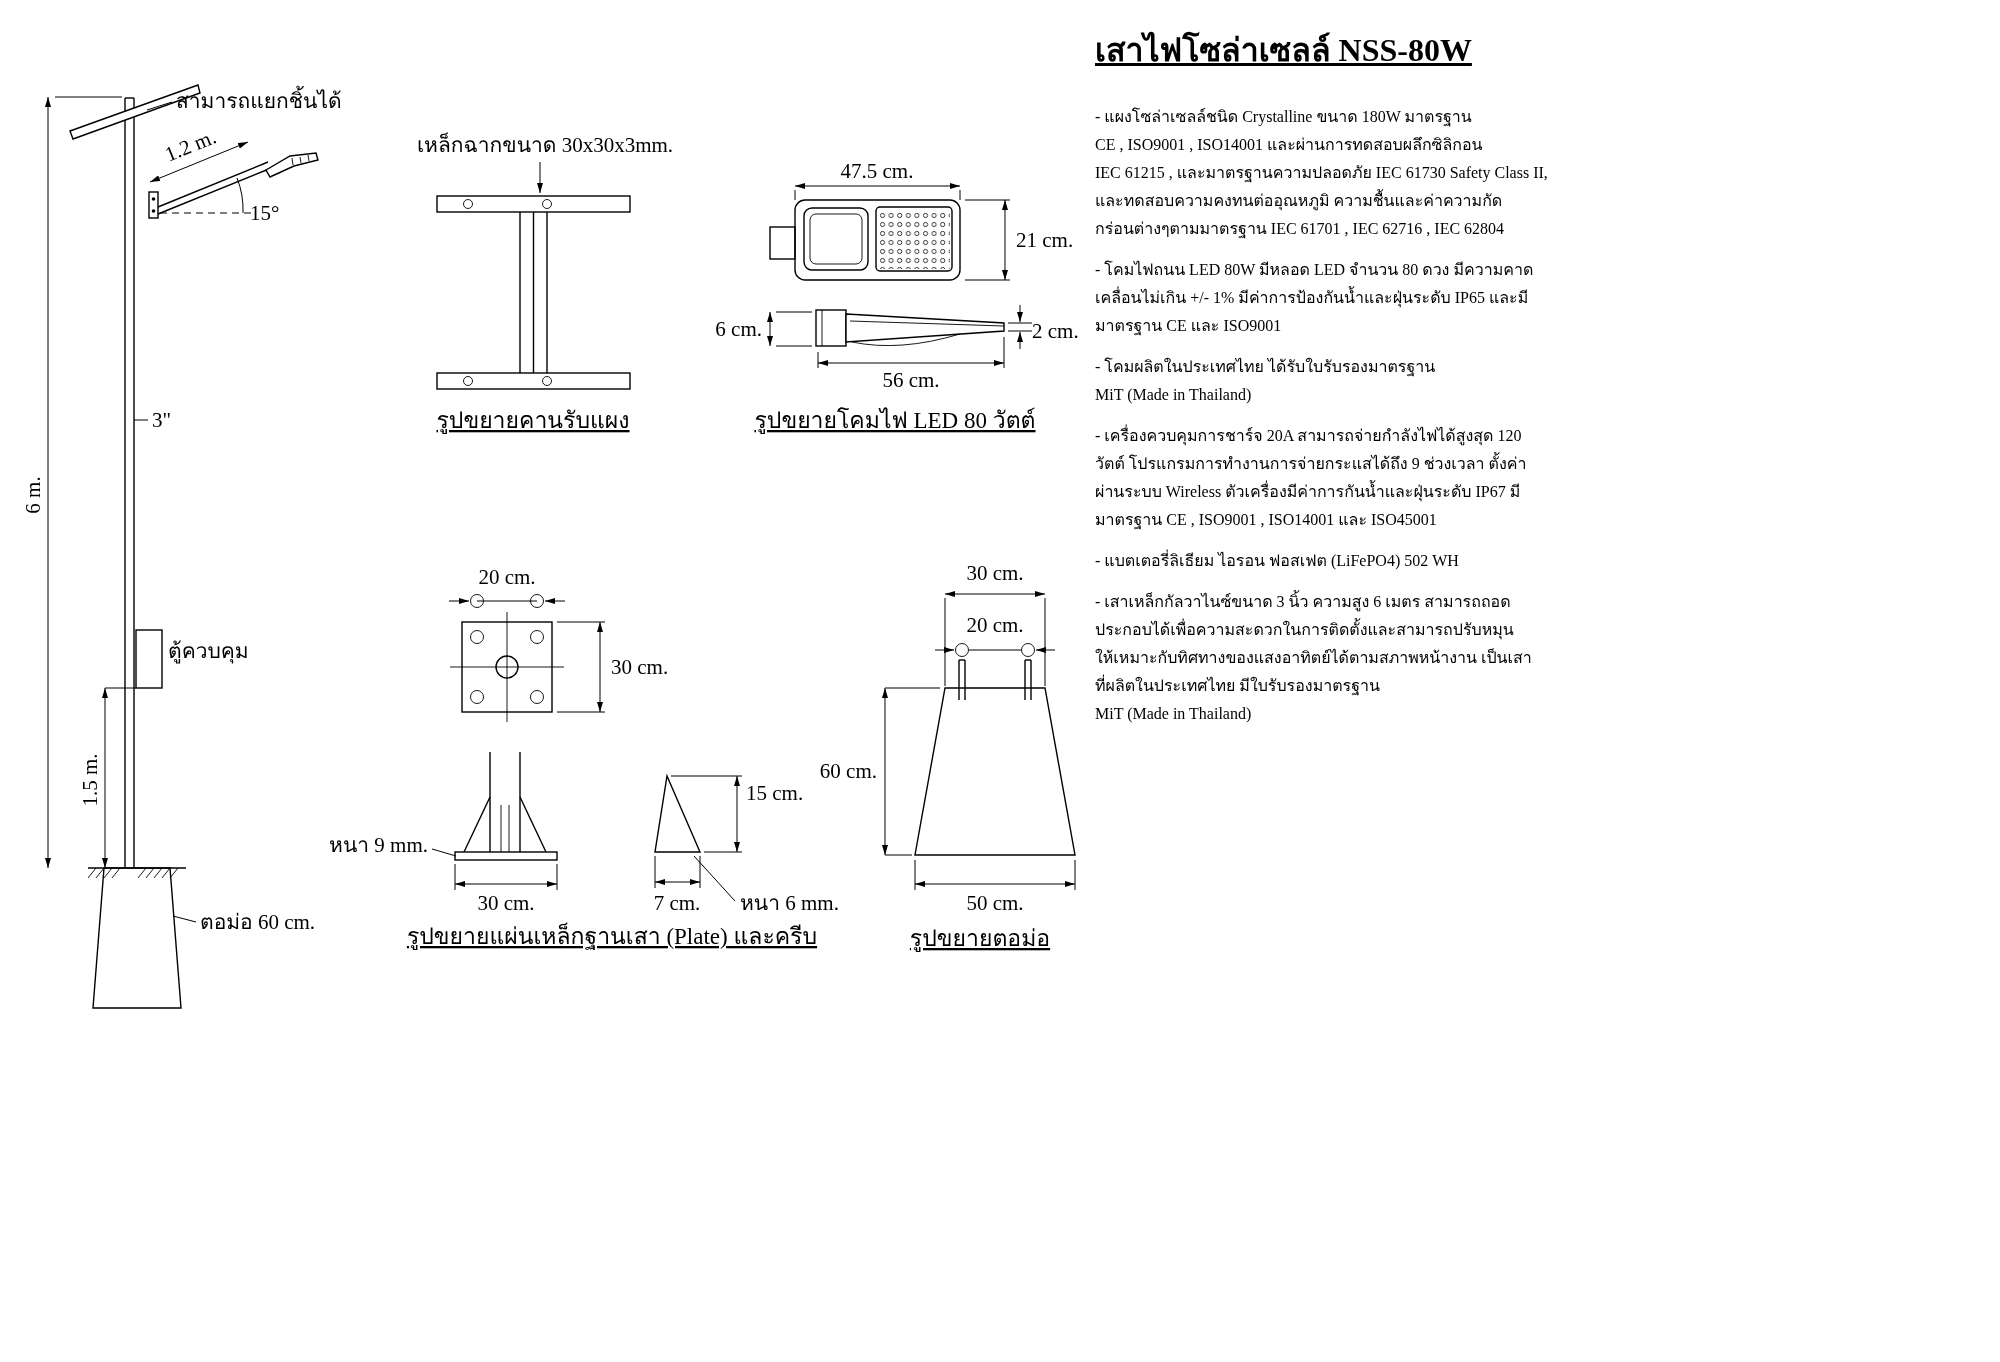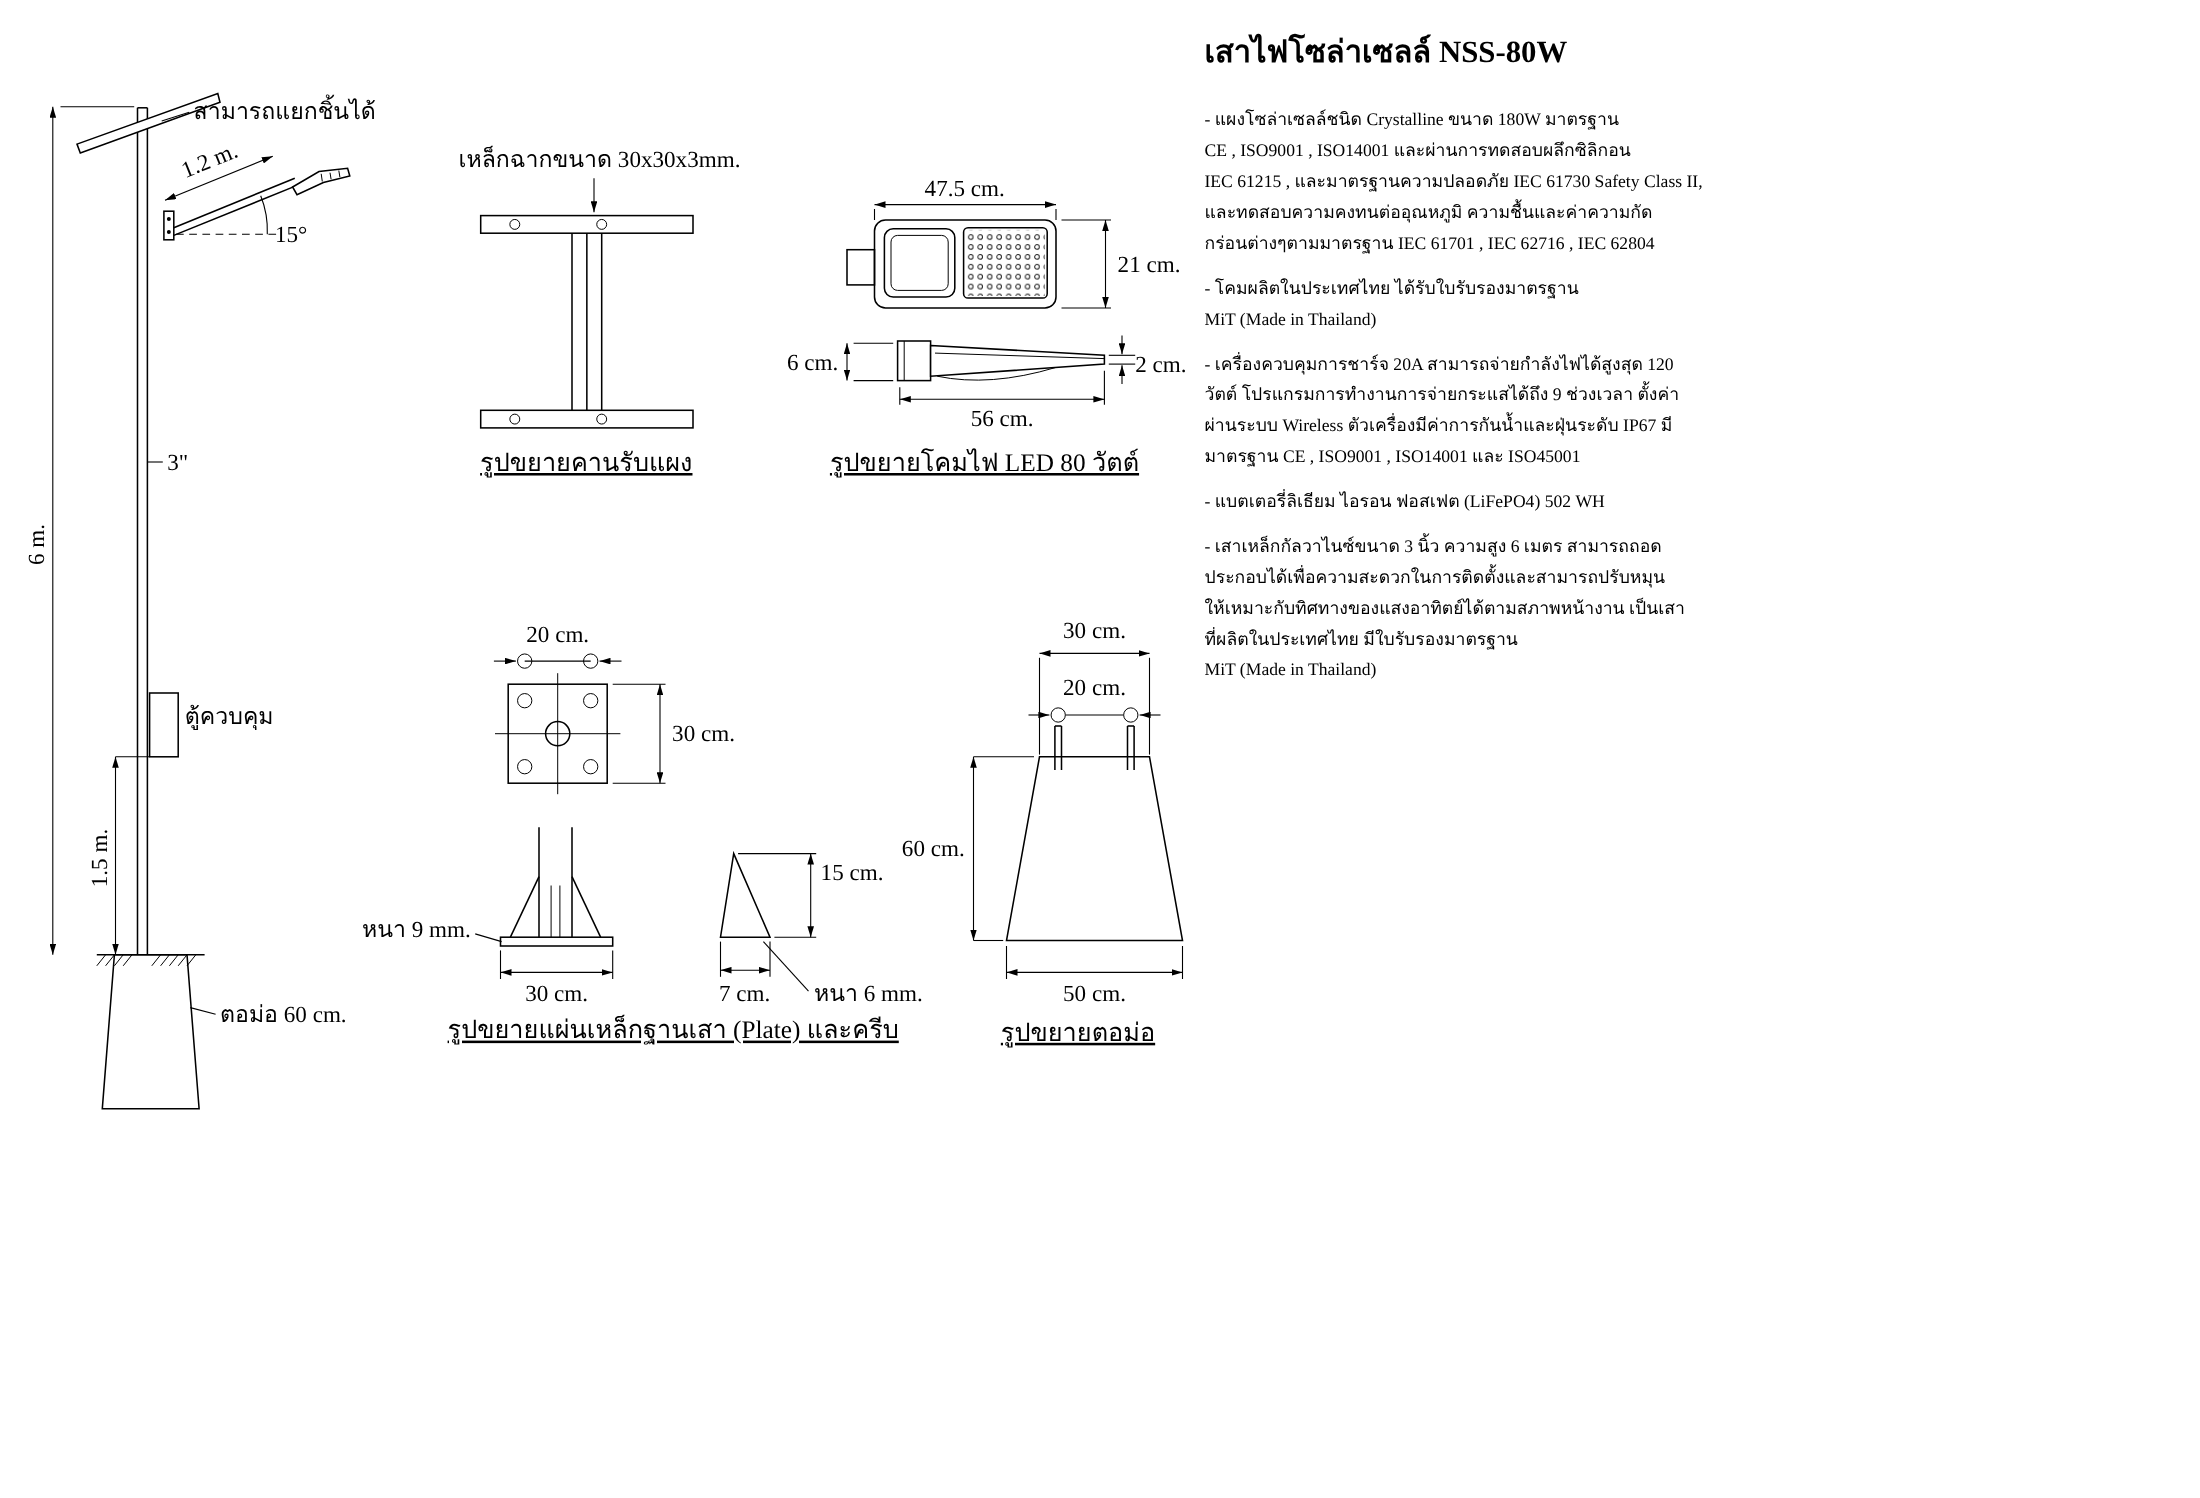--- a/index.html
+++ b/index.html
@@ -12,21 +12,21 @@
   svg .olw  { stroke:#000; stroke-width:1.4; fill:#fff; }
   svg .dl   { stroke:#000; stroke-width:1; fill:none; }
   svg .cl   { stroke:#000; stroke-width:0.9; fill:none; }
   svg .dash { stroke:#000; stroke-width:1; fill:none; stroke-dasharray:7 5; }
   svg text  { font-family:"Liberation Serif","DejaVu Serif",serif; font-size:21px; fill:#000; }
   svg text.cap { font-size:23px; text-decoration:underline; }
   .spec-col {
     position:absolute; left:1095px; top:24px; width:470px;
   }
   .spec-title {
-    font-size:28px; font-weight:bold; margin:0 0 28px 0;
+    font-size:32px; font-weight:bold; text-decoration:underline; margin:0 0 28px 0;
   }
   .spec-p {
     font-size:16px; line-height:1.75; margin:0 0 13px 0; white-space:pre-line;
   }
 </style>
 </head>
 <body>
 
 <div class="page">
 
@@ -249,20 +249,23 @@
     </g>
   </svg>
 
   <div class="spec-col">
     <h1 class="spec-title">เสาไฟโซล่าเซลล์ NSS-80W</h1>
     <p class="spec-p">- แผงโซล่าเซลล์ชนิด Crystalline ขนาด 180W มาตรฐาน
 CE , ISO9001 , ISO14001 และผ่านการทดสอบผลึกซิลิกอน
 IEC 61215 , และมาตรฐานความปลอดภัย IEC 61730 Safety Class II,
 และทดสอบความคงทนต่ออุณหภูมิ ความชื้นและค่าความกัด
 กร่อนต่างๆตามมาตรฐาน IEC 61701 , IEC 62716 , IEC 62804</p>
+    <p class="spec-p">- โคมไฟถนน LED 80W มีหลอด LED จำนวน 80 ดวง มีความคาด
+เคลื่อนไม่เกิน +/- 1% มีค่าการป้องกันน้ำและฝุ่นระดับ IP65 และมี
+มาตรฐาน CE และ ISO9001</p>
     <p class="spec-p">- โคมผลิตในประเทศไทย ได้รับใบรับรองมาตรฐาน
 MiT (Made in Thailand)</p>
     <p class="spec-p">- เครื่องควบคุมการชาร์จ 20A สามารถจ่ายกำลังไฟได้สูงสุด 120
 วัตต์ โปรแกรมการทำงานการจ่ายกระแสได้ถึง 9 ช่วงเวลา ตั้งค่า
 ผ่านระบบ Wireless ตัวเครื่องมีค่าการกันน้ำและฝุ่นระดับ IP67 มี
 มาตรฐาน CE , ISO9001 , ISO14001 และ ISO45001</p>
     <p class="spec-p">- แบตเตอรี่ลิเธียม ไอรอน ฟอสเฟต (LiFePO4) 502 WH</p>
     <p class="spec-p">- เสาเหล็กกัลวาไนซ์ขนาด 3 นิ้ว ความสูง 6 เมตร สามารถถอด
 ประกอบได้เพื่อความสะดวกในการติดตั้งและสามารถปรับหมุน
 ให้เหมาะกับทิศทางของแสงอาทิตย์ได้ตามสภาพหน้างาน เป็นเสา

